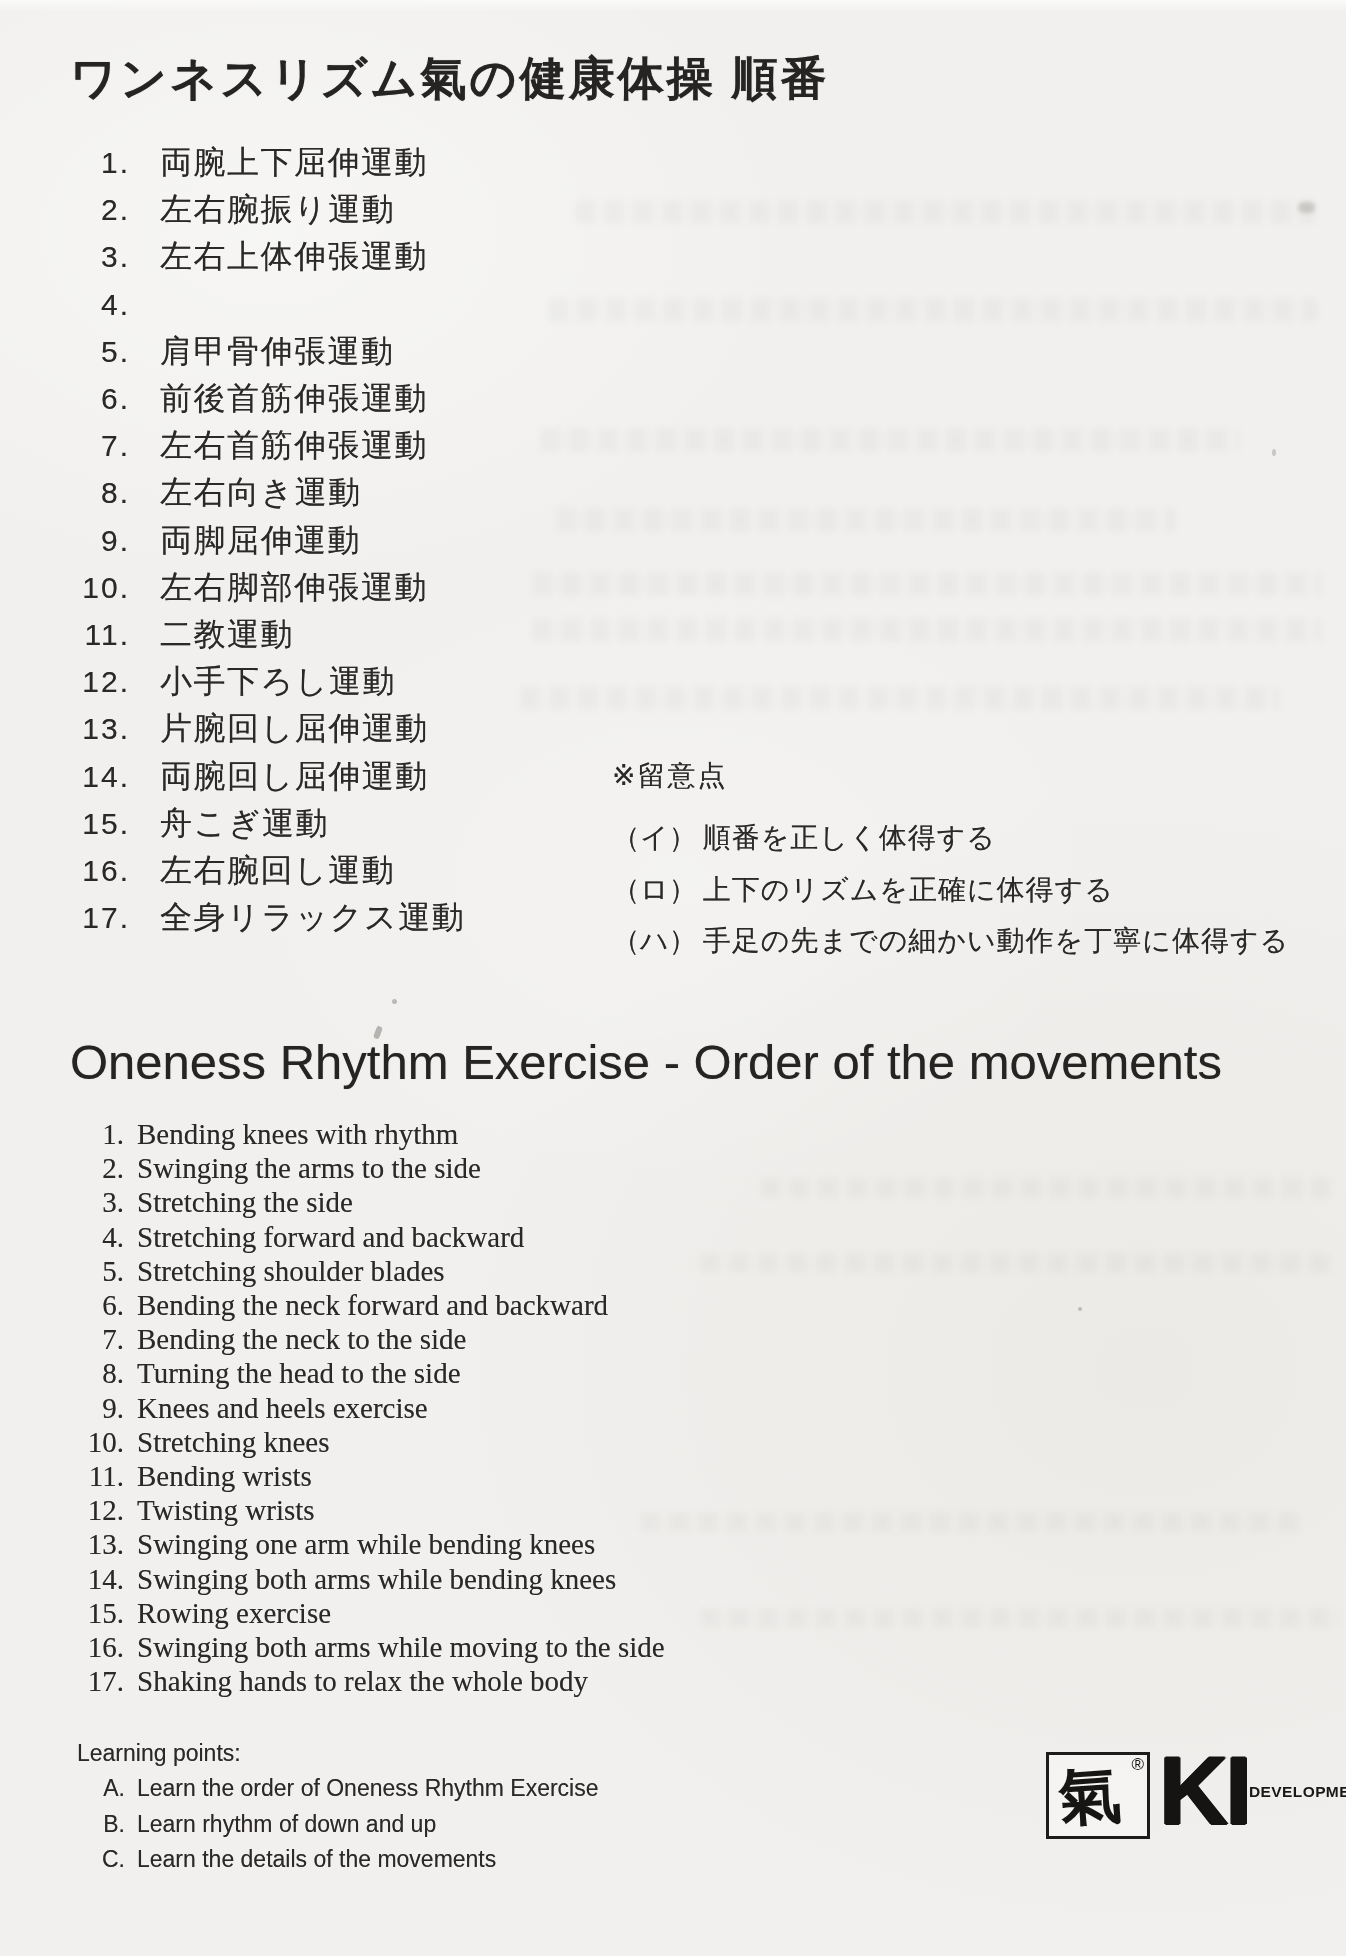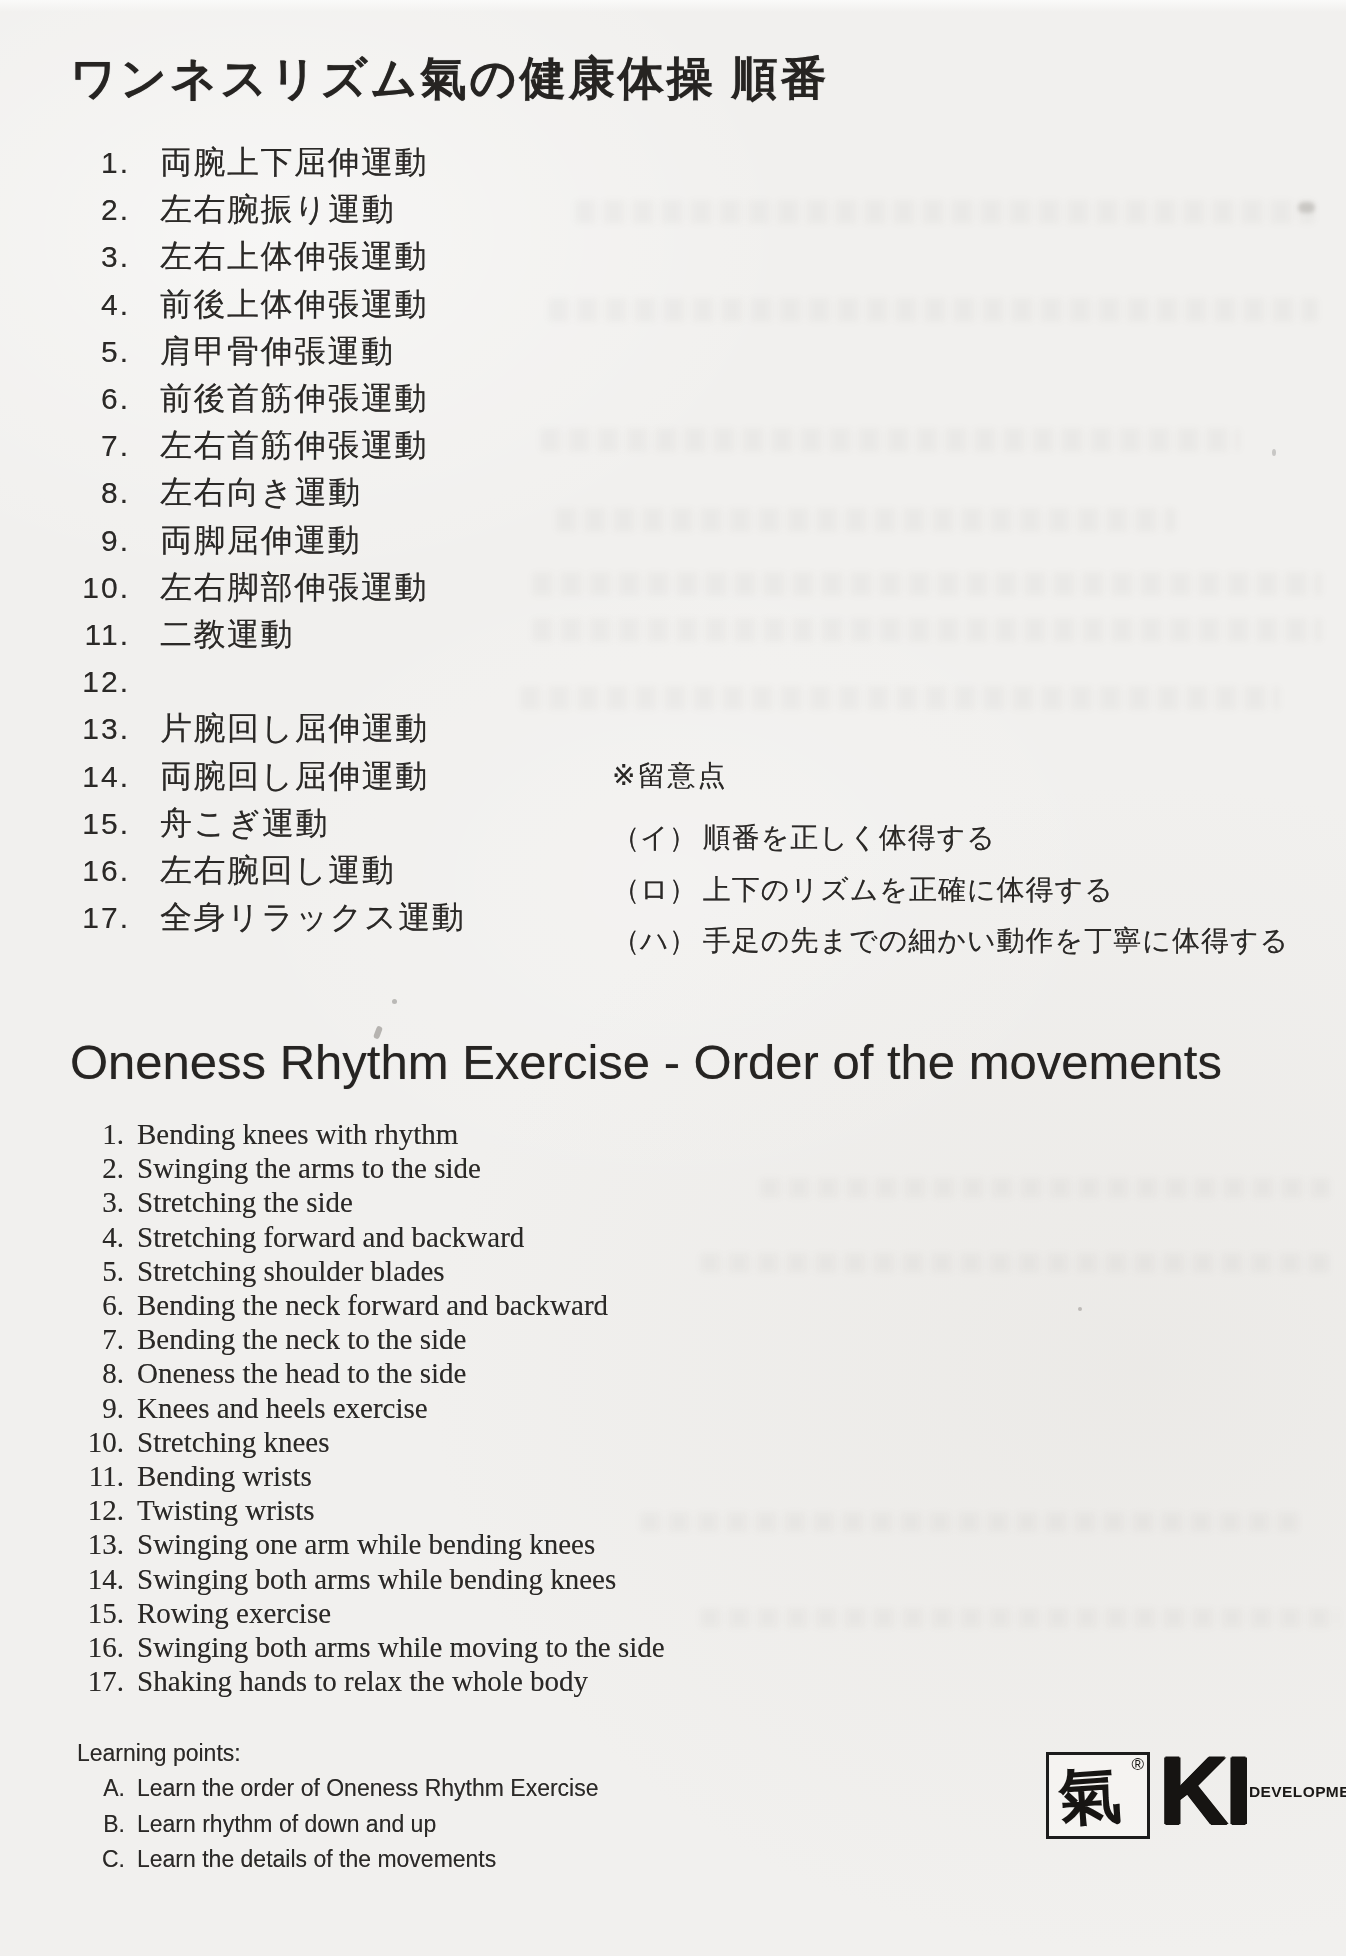--- a/index.html
+++ b/index.html
@@ -146,21 +146,20 @@
       <li class="jp-row">
       <span class="num">2.</span>
       <span class="txt">左右腕振り運動</span>
     </li>
       <li class="jp-row">
       <span class="num">3.</span>
       <span class="txt">左右上体伸張運動</span>
     </li>
       <li class="jp-row">
       <span class="num">4.</span>
-      <span class="txt">前後上体伸張運動</span>
     </li>
       <li class="jp-row">
       <span class="num">5.</span>
       <span class="txt">肩甲骨伸張運動</span>
     </li>
       <li class="jp-row">
       <span class="num">6.</span>
       <span class="txt">前後首筋伸張運動</span>
     </li>
       <li class="jp-row">
@@ -178,20 +177,21 @@
       <li class="jp-row">
       <span class="num">10.</span>
       <span class="txt">左右脚部伸張運動</span>
     </li>
       <li class="jp-row">
       <span class="num">11.</span>
       <span class="txt">二教運動</span>
     </li>
       <li class="jp-row">
       <span class="num">12.</span>
+      <span class="txt">小手下ろし運動</span>
     </li>
       <li class="jp-row">
       <span class="num">13.</span>
       <span class="txt">片腕回し屈伸運動</span>
     </li>
       <li class="jp-row">
       <span class="num">14.</span>
       <span class="txt">両腕回し屈伸運動</span>
     </li>
       <li class="jp-row">
@@ -252,21 +252,21 @@
       <li class="en-row">
       <span class="num">6.</span>
       <span class="txt">Bending the neck forward and backward</span>
     </li>
       <li class="en-row">
       <span class="num">7.</span>
       <span class="txt">Bending the neck to the side</span>
     </li>
       <li class="en-row">
       <span class="num">8.</span>
-      <span class="txt">Oneness the head to the side</span>
+      <span class="txt">Turning the head to the side</span>
     </li>
       <li class="en-row">
       <span class="num">9.</span>
       <span class="txt">Knees and heels exercise</span>
     </li>
       <li class="en-row">
       <span class="num">10.</span>
       <span class="txt">Stretching knees</span>
     </li>
       <li class="en-row">

